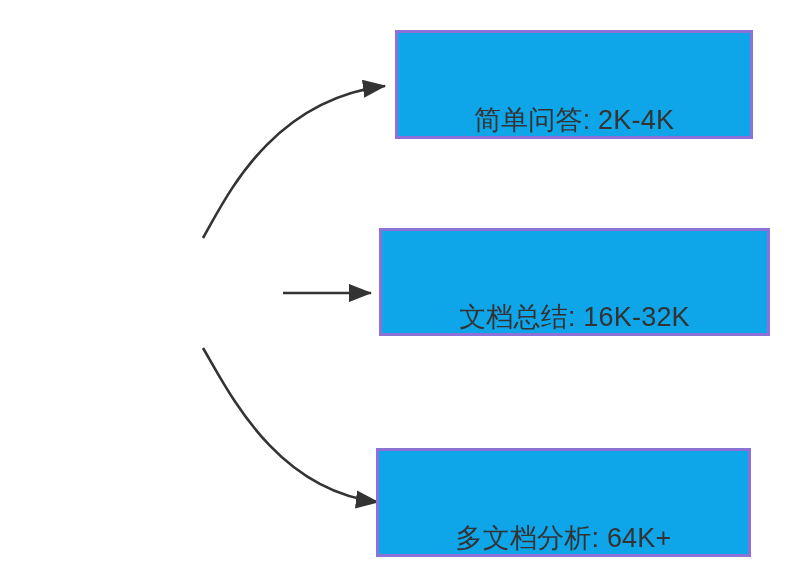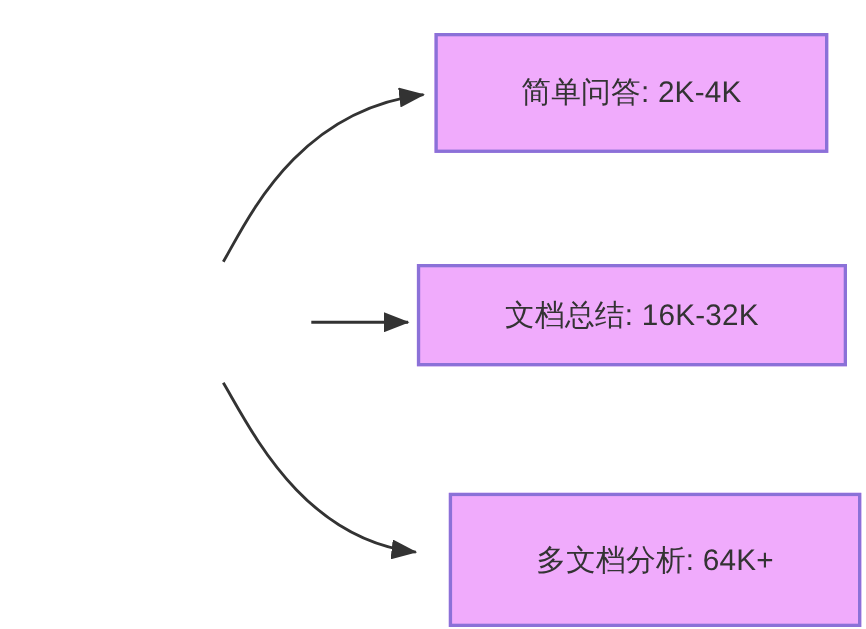--- a/index.html
+++ b/index.html
@@ -21,24 +21,24 @@
     position: absolute;
     left: 0;
     top: 0;
     width: 787px;
     height: 572px;
     pointer-events: none;
   }
   .node {
     position: absolute;
     box-sizing: border-box;
-    background: #f0abfc;
+    background: #0ea5e9;
     border: 3px solid #8b71d8;
     display: flex;
-    align-items: center;
+    align-items: flex-end;
     justify-content: center;
     color: #333333;
     font-size: 27px;
     line-height: 1.2;
     letter-spacing: 0.2px;
     white-space: nowrap;
   }
   #node-task-type {
     left: 30px;
     top: 239px;
@@ -46,29 +46,29 @@
     height: 107px;
   }
   #node-simple-qa {
     left: 395px;
     top: 30px;
     width: 358px;
     height: 109px;
   }
   #node-doc-summary {
     left: 379px;
-    top: 240px;
+    top: 228px;
     width: 391px;
-    height: 93px;
+    height: 108px;
   }
   #node-multi-doc {
-    left: 408px;
+    left: 376px;
     top: 448px;
     width: 375px;
-    height: 122px;
+    height: 109px;
   }
 </style>
 </head>
 <body>
 
 <div id="canvas">
 
   <svg class="edges" viewBox="0 0 787 572" width="787" height="572">
     <defs>
       <marker id="arrowhead" markerWidth="9" markerHeight="7" refX="8.5" refY="3.5" orient="auto" markerUnits="strokeWidth">

